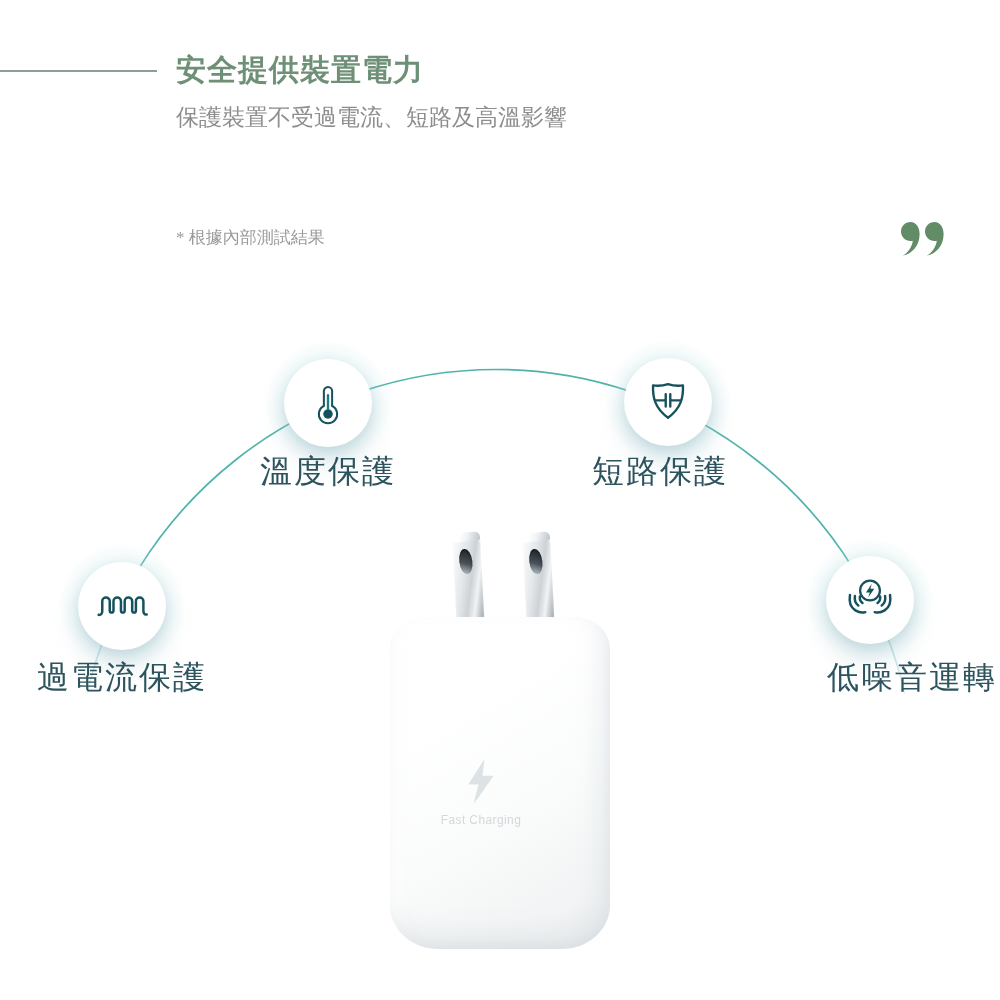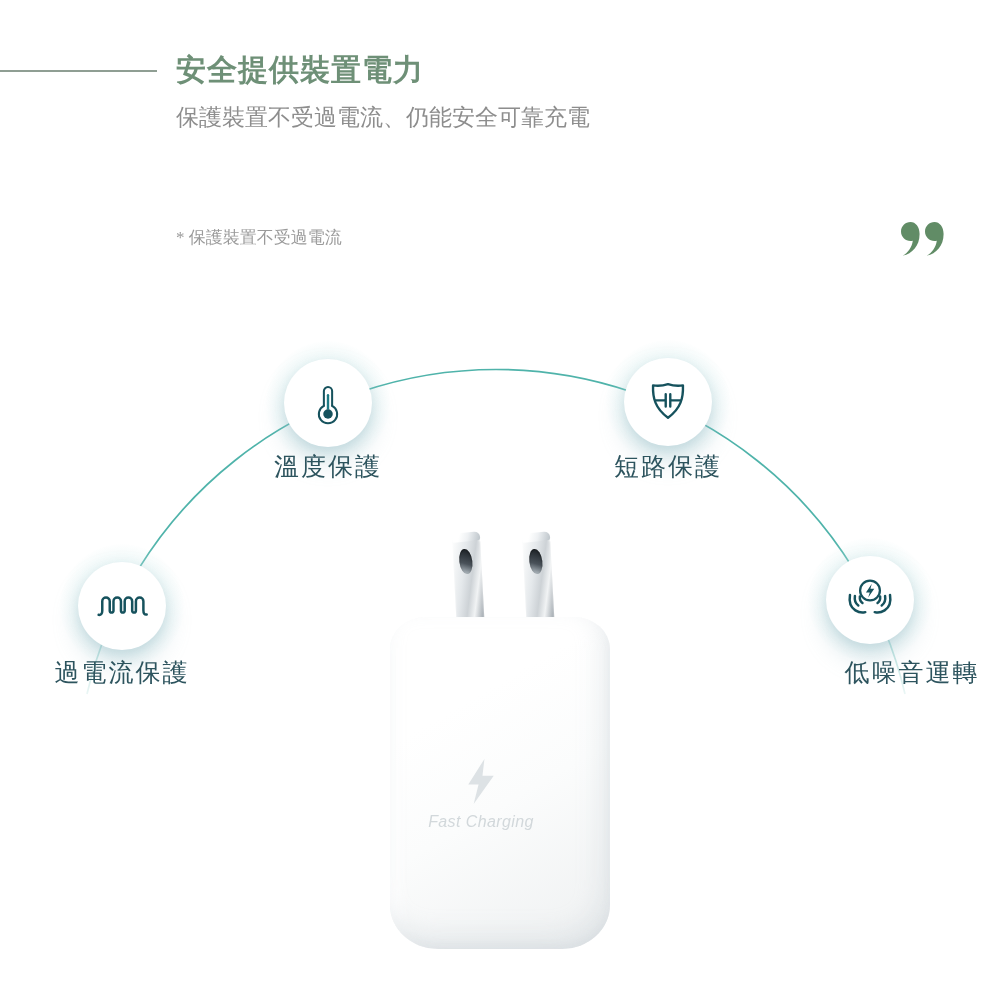--- a/index.html
+++ b/index.html
@@ -36,23 +36,23 @@
 
   
   .feature{position:absolute;z-index:2;}
   .feature-circle{position:relative;width:88px;height:88px;border-radius:50%;
     background:#ffffff;display:flex;align-items:center;justify-content:center;
     box-shadow:0 14px 26px rgba(140,180,190,.33),0 4px 10px rgba(140,180,190,.18);}
   .feature-circle::before{content:'';position:absolute;inset:-18px;border-radius:50%;
     background:radial-gradient(circle, rgba(168,219,219,.28) 38%, rgba(168,219,219,0) 72%);
     z-index:-1;}
   .feature-label{position:absolute;transform:translateX(-50%);white-space:nowrap;
-    font-size:25px;letter-spacing:2px;color:var(--label-ink);font-weight:500;}
+    font-size:32px;letter-spacing:2px;color:var(--label-ink);font-weight:500;}
   .f-temp{left:284px;top:359px;}   .f-temp .feature-label{left:44px;top:91px;}
-  .f-short{left:624px;top:358px;}  .f-short .feature-label{left:44px;top:92px;}
+  .f-short{left:624px;top:358px;}  .f-short .feature-label{left:36px;top:92px;}
   .f-over{left:78px;top:562px;text-decoration:underline;}    .f-over .feature-label{left:44px;top:94px;}
   .f-noise{left:826px;top:556px;}  .f-noise .feature-label{left:46px;top:100px;margin-left:40px;}
   .icon-stroke{fill:none;stroke:var(--icon-ink);stroke-width:2.2;
     stroke-linecap:round;stroke-linejoin:round;}
   .icon-accent-stroke{fill:none;stroke:var(--icon-accent);stroke-width:2.6;
     stroke-linecap:round;}
   .icon-fill{fill:var(--icon-ink);}
 
   
   .charger{position:absolute;left:390px;top:536px;width:220px;height:420px;z-index:1;}
@@ -71,34 +71,34 @@
   .prong-left{left:62px;}
   .prong-right{left:132px;}
   .charger-body{position:absolute;left:0;top:81px;width:220px;height:332px;z-index:2;
     border-radius:36px 36px 48px 48px / 32px 32px 44px 44px;
     background:linear-gradient(150deg,#ffffff 28%,#fbfcfc 55%,#eef0f1 100%);
     box-shadow:inset -9px -14px 24px rgba(188,196,203,.28),
                inset 8px 10px 16px rgba(255,255,255,1),
                inset 0 -3px 8px rgba(198,205,211,.28);}
   .charger-branding{position:absolute;left:0;top:142px;width:182px;text-align:center;}
   .bolt-logo{display:block;margin:0 auto;}
-  .fast-charging-label{margin-top:9px;font-size:16px;letter-spacing:.4px;
-    color:#d2d8db;font-weight:500;font-style:italic;}
+  .fast-charging-label{margin-top:9px;font-size:12px;letter-spacing:.4px;
+    color:#d2d8db;font-weight:500;}
 </style>
 </head>
 <body>
 
 <div class="stage">
 
   <div class="accent-rule"></div>
   <h1 class="page-title">安全提供裝置電力</h1>
   <div class="body-copy">
-    <div>保護裝置不受過電流、仍能安全可靠充電</div>
+    <div>保護裝置不受過電流、短路及高溫影響</div>
   </div>
-  <div class="footnote">* 保護裝置不受過電流</div>
+  <div class="footnote">* 根據內部測試結果</div>
 
   <div class="quote-mark">
     <svg width="46" height="36" viewBox="0 0 46 36">
       <path fill="#618c66" d="M9.5 0 C4.3 0 0 4.2 0 9.5 C0 14.8 4.3 19 9.5 19 C10.3 19 11 18.9 11.8 18.7 C10.8 25.2 7.2 30.6 1.8 33.6 C11.2 31.6 18.6 23.9 18.6 11.9 C18.6 4.9 14.6 0 9.5 0 Z"></path>
       <path fill="#618c66" transform="translate(24,0)" d="M9.5 0 C4.3 0 0 4.2 0 9.5 C0 14.8 4.3 19 9.5 19 C10.3 19 11 18.9 11.8 18.7 C10.8 25.2 7.2 30.6 1.8 33.6 C11.2 31.6 18.6 23.9 18.6 11.9 C18.6 4.9 14.6 0 9.5 0 Z"></path>
     </svg>
   </div>
 
   <svg class="arc-layer" viewBox="0 0 1000 1000">
     <defs>

